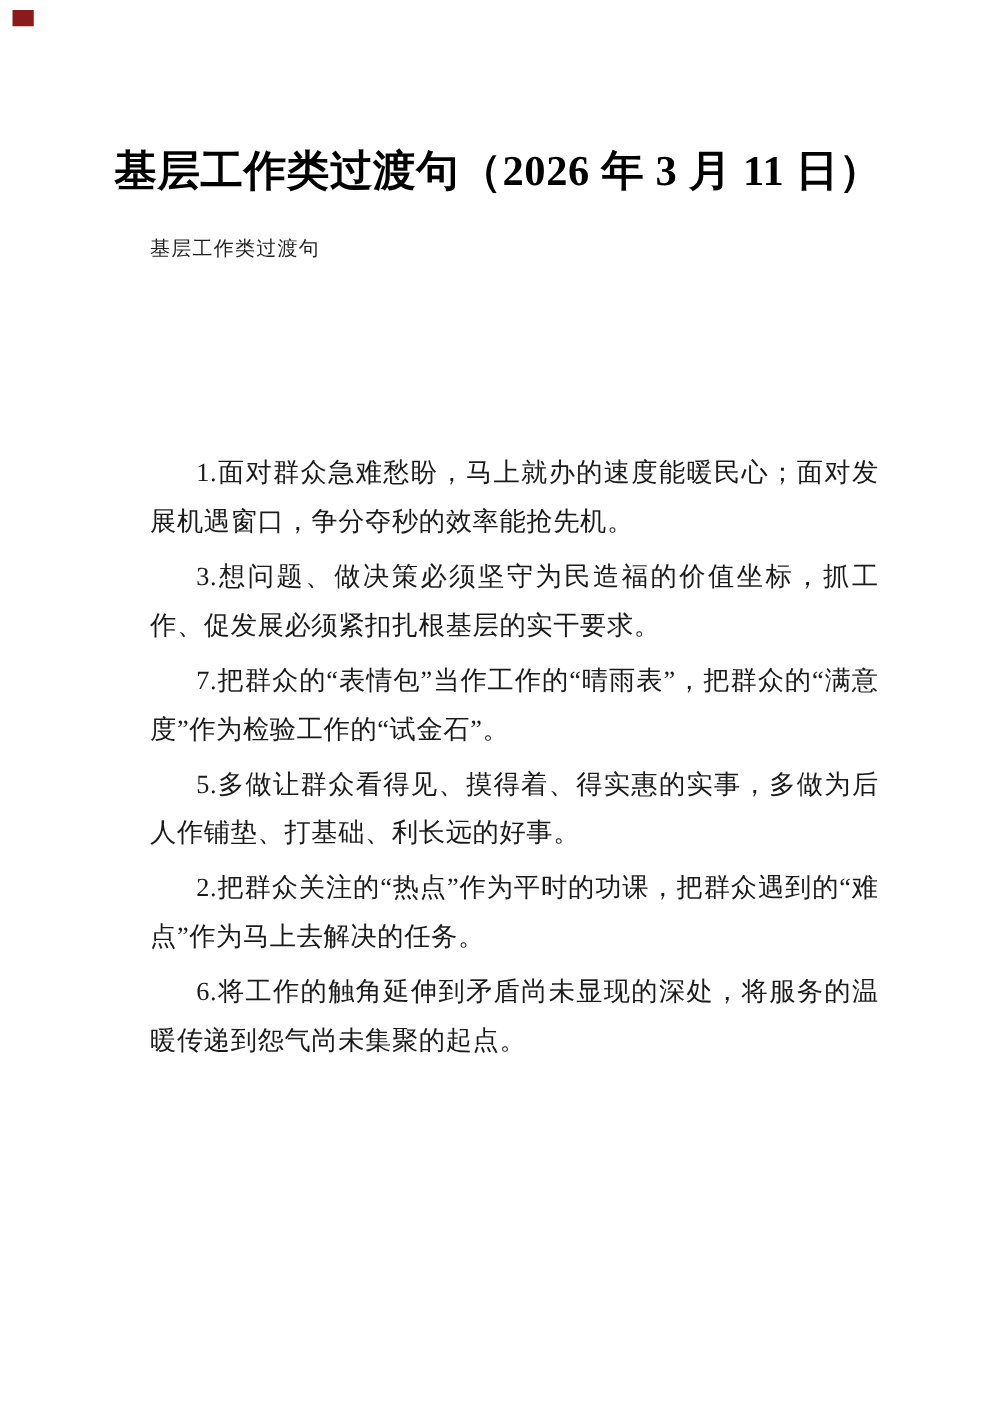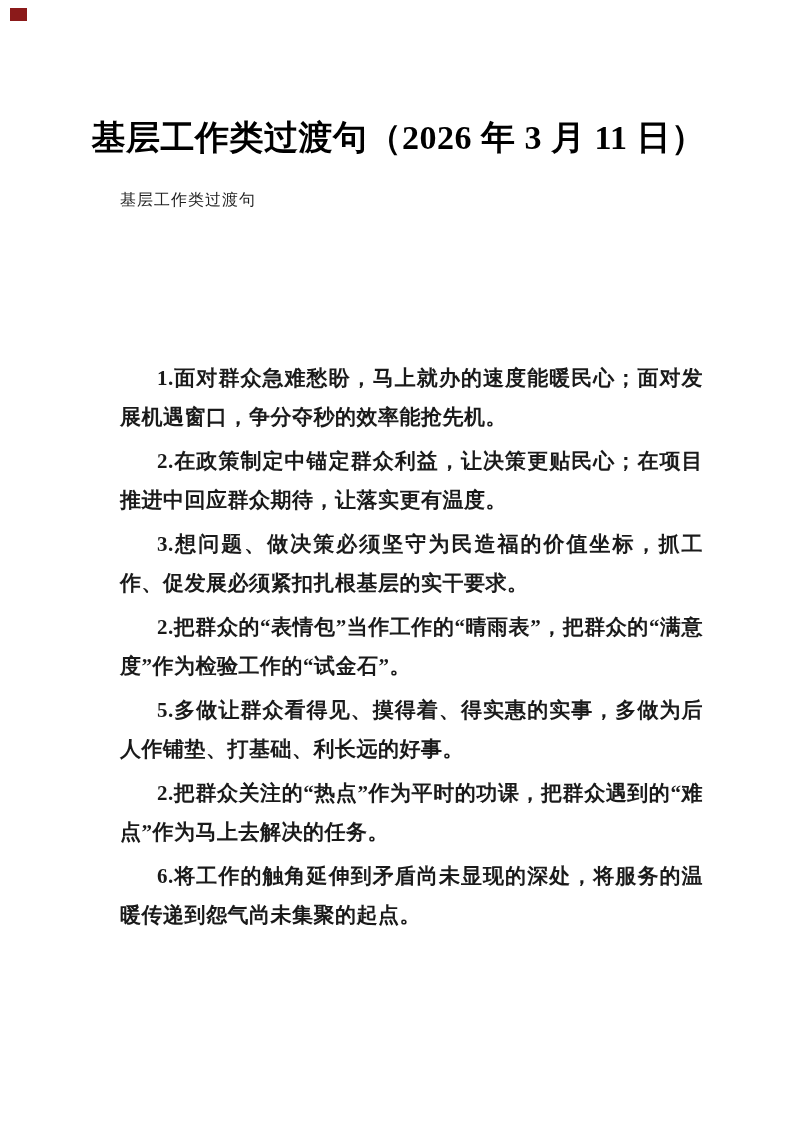--- a/index.html
+++ b/index.html
@@ -47,38 +47,37 @@
     margin: 144px 90px 0 120px;
   }
   .para {
     margin: 0 0 5px 0;
     font-size: 21px;
     line-height: 39px;
     letter-spacing: 0.5px;
     text-indent: 37px;
     text-align: justify;
     text-justify: distribute;
-    font-weight: bold;
+    font-weight: normal;
     color: #1a1a1a;
   }
 </style>
 </head>
 <body>
 
 <div class="page">
 
   <div class="corner-marker" style="background: rgb(139, 26, 26);"></div>
 
   <h1 class="doc-title">基层工作类过渡句（2026 年 3 月 11 日）</h1>
 
   <p class="doc-subtitle">基层工作类过渡句</p>
 
   <div class="doc-body">
     <p class="para">1.面对群众急难愁盼，马上就办的速度能暖民心；面对发展机遇窗口，争分夺秒的效率能抢先机。</p>
-    <p class="para">2.在政策制定中锚定群众利益，让决策更贴民心；在项目推进中回应群众期待，让落实更有温度。</p>
     <p class="para">3.想问题、做决策必须坚守为民造福的价值坐标，抓工作、促发展必须紧扣扎根基层的实干要求。</p>
-    <p class="para">2.把群众的“表情包”当作工作的“晴雨表”，把群众的“满意度”作为检验工作的“试金石”。</p>
+    <p class="para">7.把群众的“表情包”当作工作的“晴雨表”，把群众的“满意度”作为检验工作的“试金石”。</p>
     <p class="para">5.多做让群众看得见、摸得着、得实惠的实事，多做为后人作铺垫、打基础、利长远的好事。</p>
     <p class="para">2.把群众关注的“热点”作为平时的功课，把群众遇到的“难点”作为马上去解决的任务。</p>
     <p class="para">6.将工作的触角延伸到矛盾尚未显现的深处，将服务的温暖传递到怨气尚未集聚的起点。</p>
   </div>
 
 </div>
 
 </body></html>

